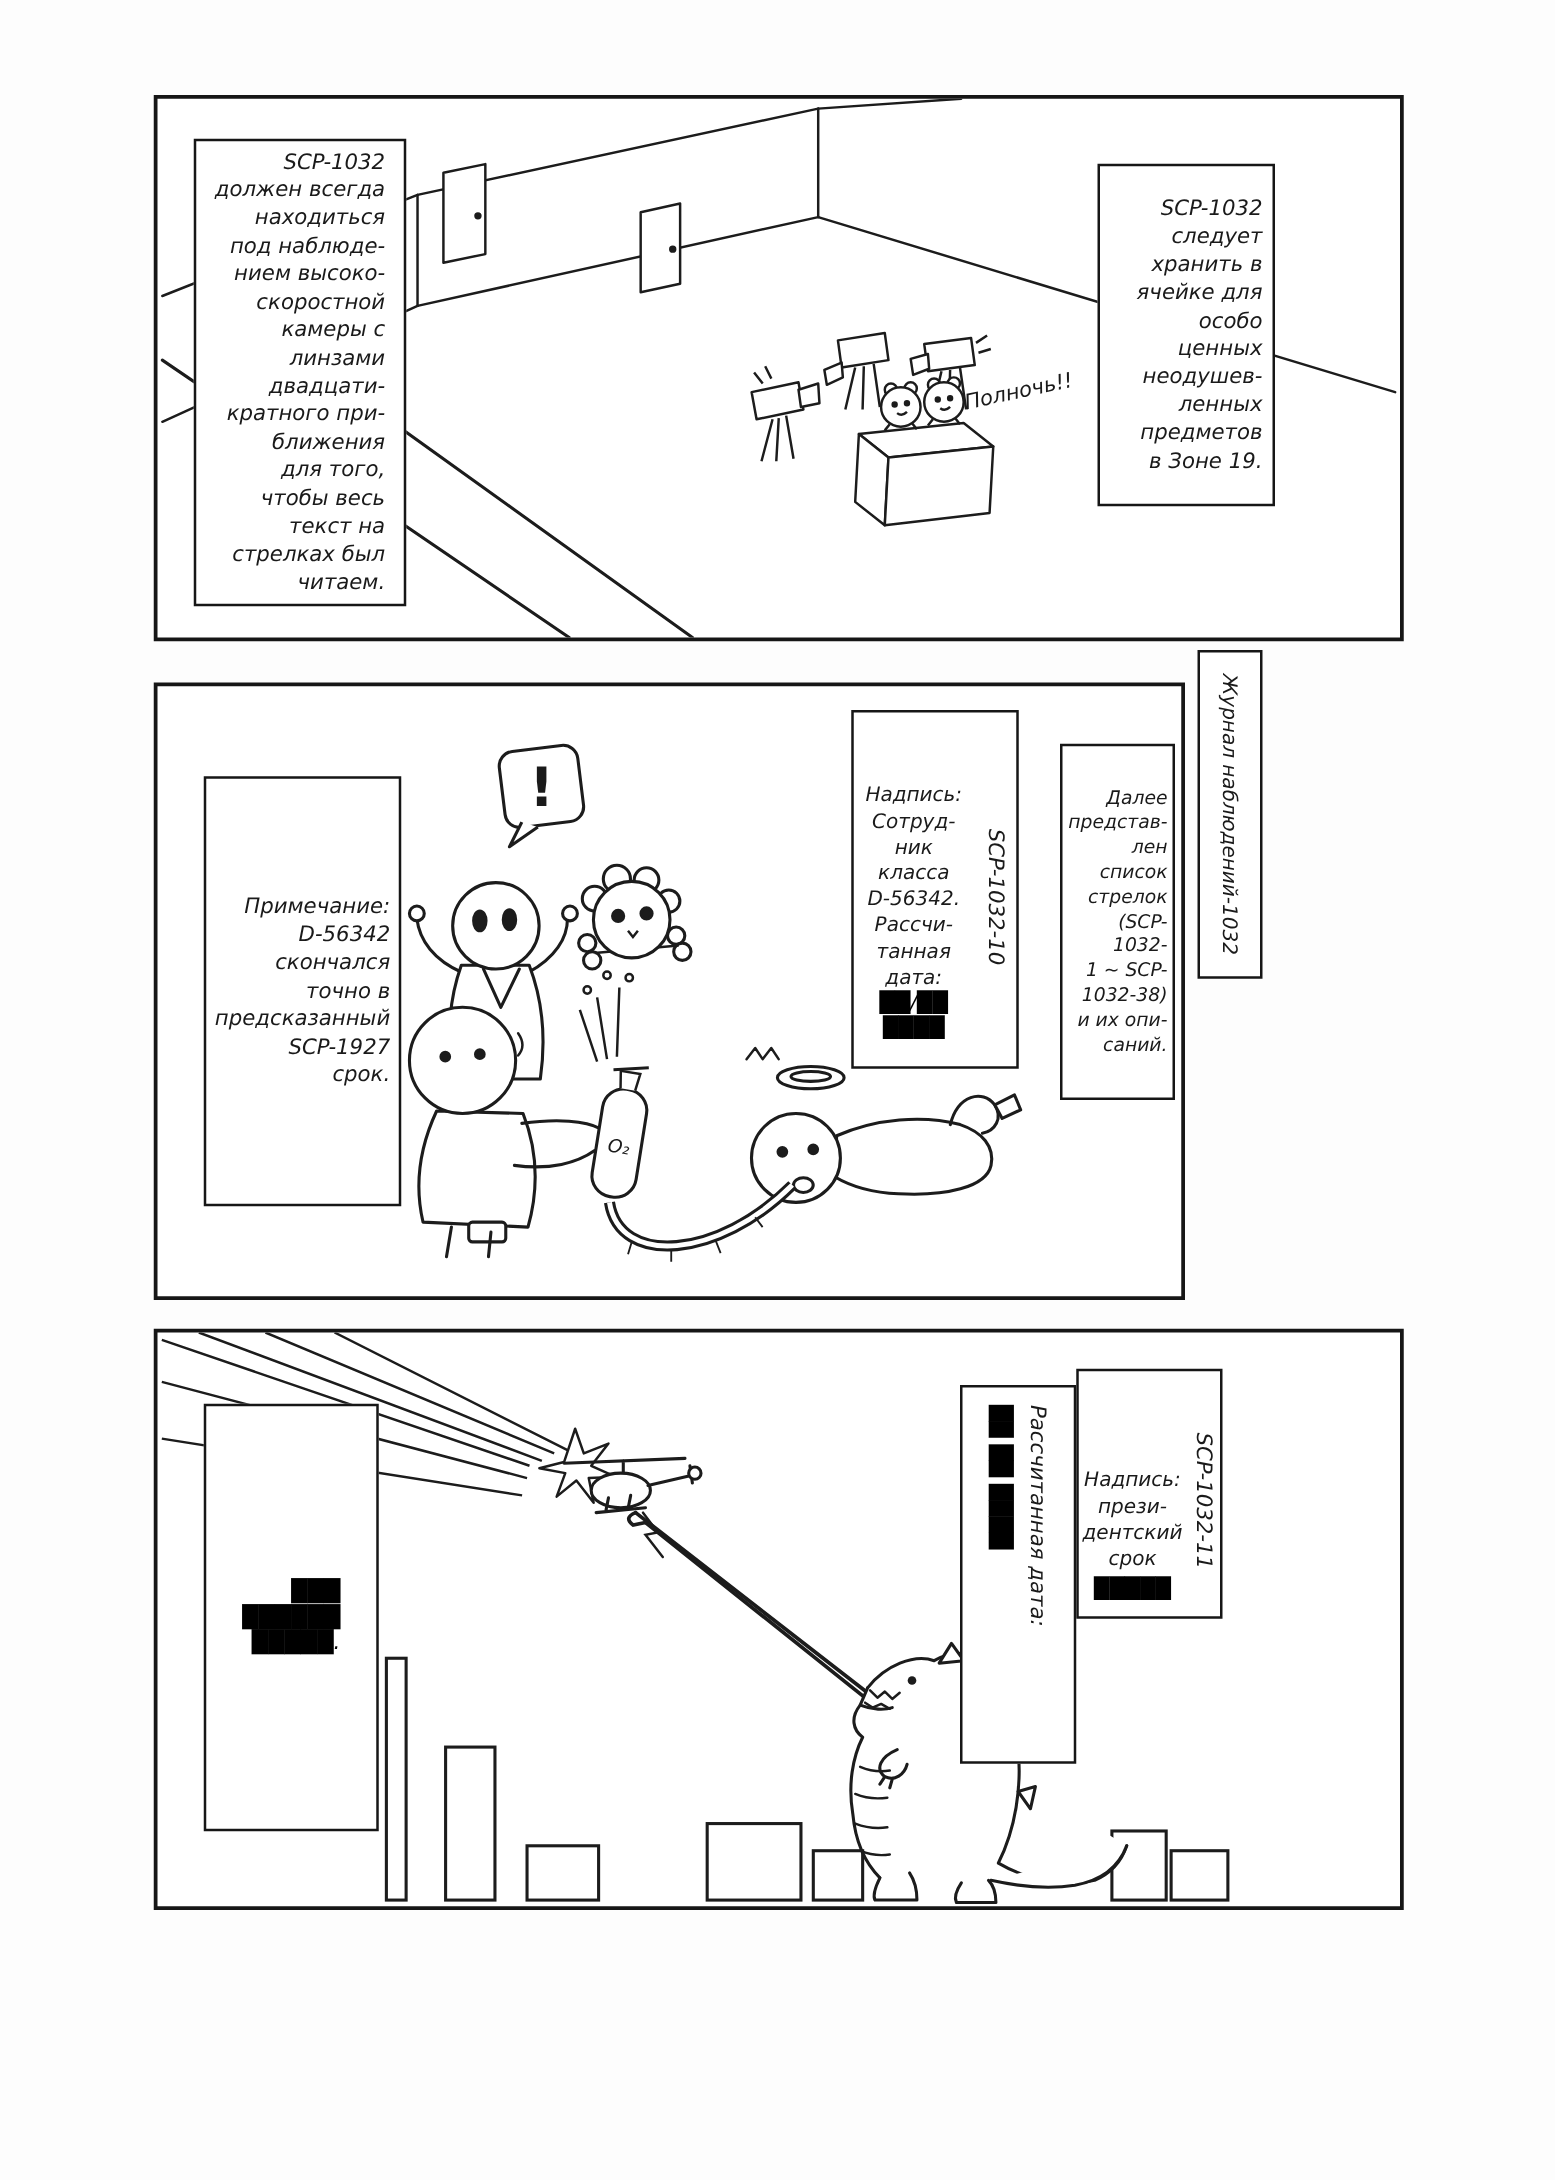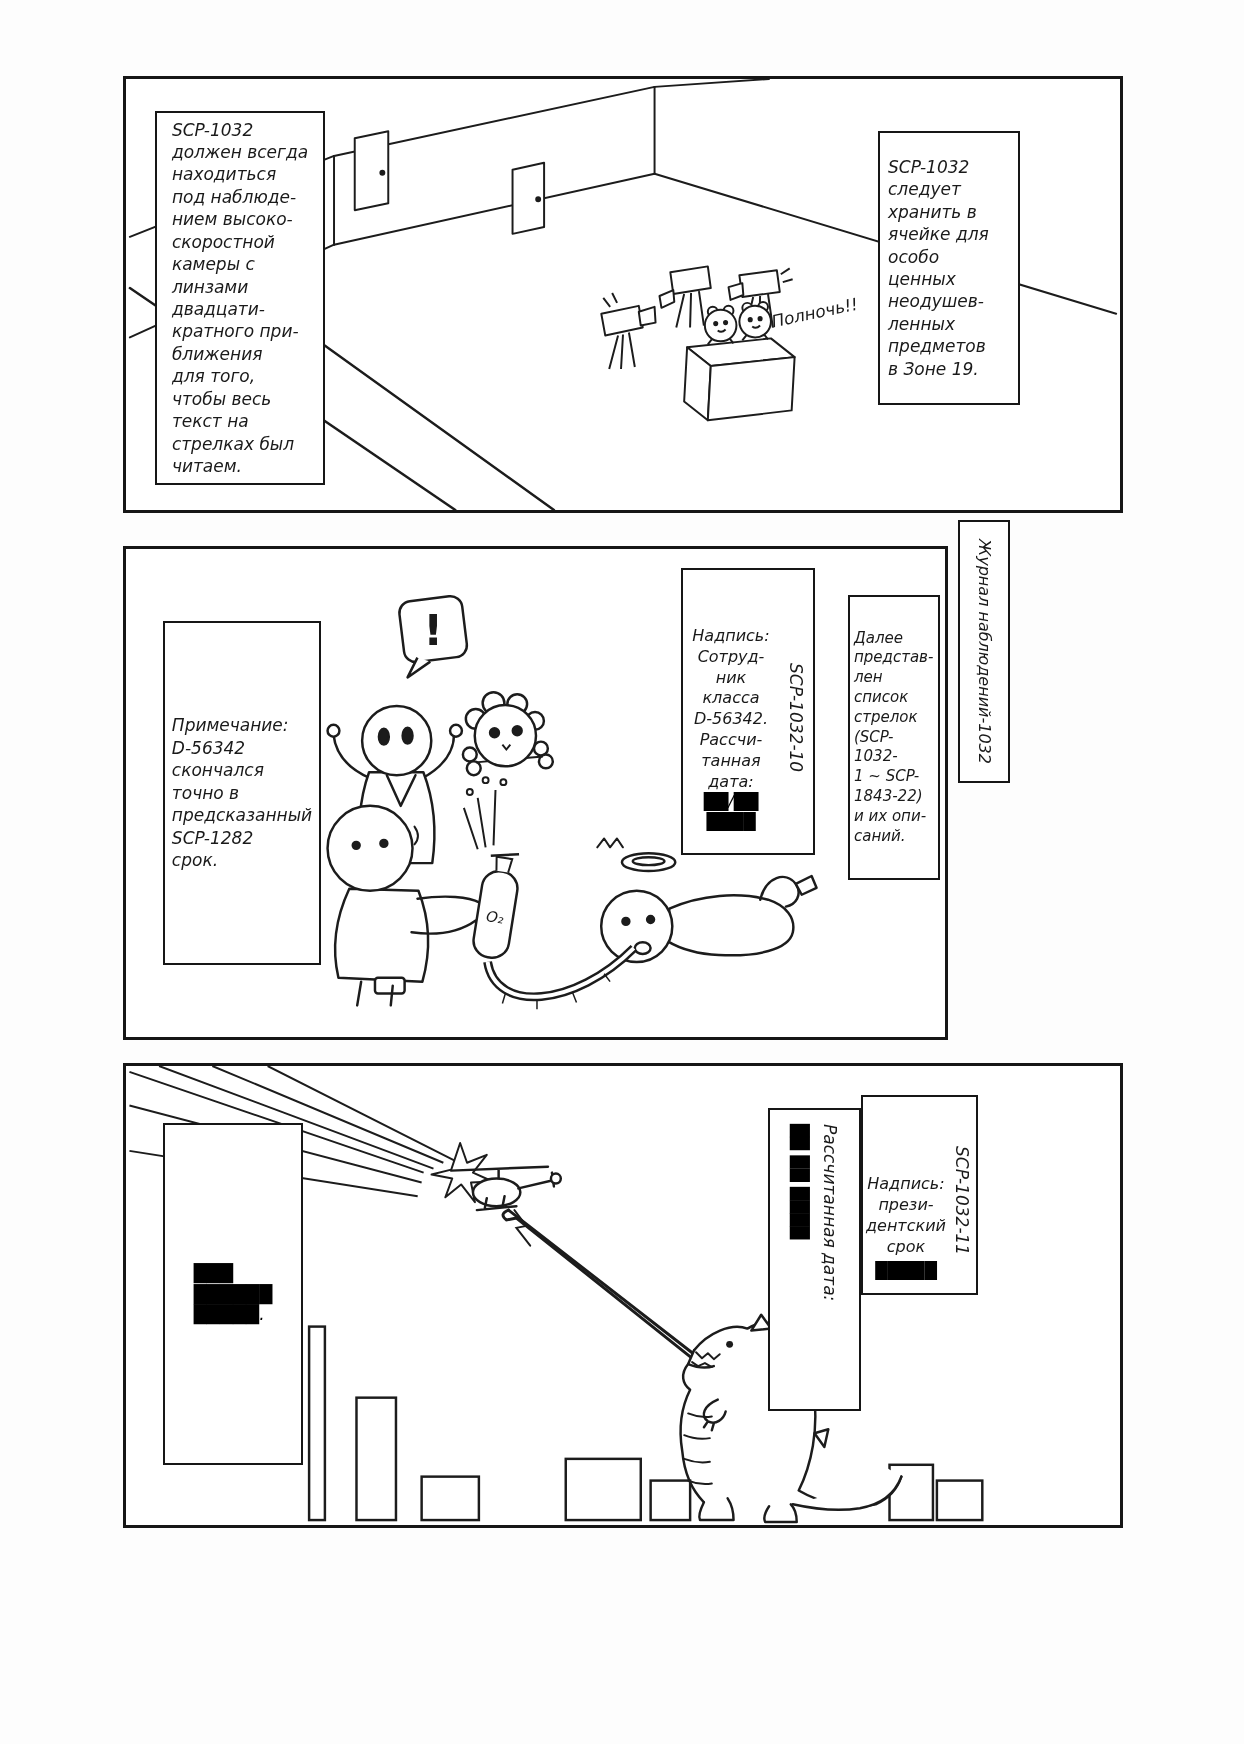--- a/index.html
+++ b/index.html
@@ -2,21 +2,21 @@
 <html><head>
 <meta charset="utf-8">
 <style>
   *{box-sizing:border-box}
   body{margin:0;background:#ffffff}
   .page{position:relative;width:1244px;height:1744px;background:#fdfdfd;overflow:hidden;
         font-family:"DejaVu Sans",sans-serif;font-style:italic;color:#1a1a1a}
   .panel{position:absolute;border:3px solid #161616;background:#ffffff}
   .art{position:absolute;left:0;top:0;width:100%;height:100%;z-index:1}
   .box{position:absolute;border:2.5px solid #161616;background:#ffffff;z-index:2}
-  .note{display:flex;align-items:center;justify-content:center;text-align:left;
+  .note{display:flex;align-items:center;justify-content:center;text-align:right;
         padding:8px;font-size:17px;line-height:1.32}
   .pre{white-space:pre-line}
   .censored{color:#000;line-height:1.22}
   .sign{display:flex;text-align:center}
   .sign-main{flex:1;font-size:16px;line-height:1.3;padding:56px 3px 8px}
   .sign-main.bottom{display:flex;flex-direction:column;justify-content:flex-end;
         padding:8px 3px 12px;gap:4px}
   .sign-vert{width:34px;padding-top:12px;display:flex;justify-content:center}
   .vtext{writing-mode:vertical-rl;white-space:nowrap;font-size:17px}
   .vbox{position:absolute;border:2.5px solid #161616;background:#fff;z-index:3;
@@ -203,21 +203,21 @@
         <path d="M364,418 C372,470 452,464 512,404" fill="none" stroke="#fff" stroke-width="4"></path>
         <path d="M382,450 l-3,10 M414,456 l0,10 M450,449 l4,10 M482,430 l6,8" stroke="#1c1c1c" stroke-width="1.5" fill="none"></path>
       </g>
     </svg>
     <div class="box note" style="left:37px;top:72px;width:158px;height:344px;">
       <div class="pre">Примечание:
 D-56342
 скончался
 точно в
 предсказанный
-SCP-1282
+SCP-1927
 срок.</div>
     </div>
     <div class="box sign" style="left:555px;top:19px;width:134px;height:287px;">
       <div class="sign-main">
         <div class="pre">Надпись:
 Сотруд-
 ник класса
 D-56342.
 Рассчи-
 танная
@@ -229,21 +229,21 @@
         <span class="vtext">SCP-1032-10</span>
       </div>
     </div>
     <div class="box note" style="left:722px;top:46px;width:92px;height:285px;font-size:15px;padding:4px;">
       <div class="pre">Далее
 представ-
 лен список
 стрелок
 (SCP-1032-
 1 ~ SCP-
-1843-22)
+1032-38)
 и их опи-
 саний.</div>
     </div>
   </div>
 
   <div class="vbox" style="left:958px;top:520px;width:52px;height:263px;">
     <span class="vtext" style="font-size:16px">Журнал наблюдений-1032</span>
   </div>
 
   <div class="panel" style="left:123px;top:1063px;width:1000px;height:465px;">

